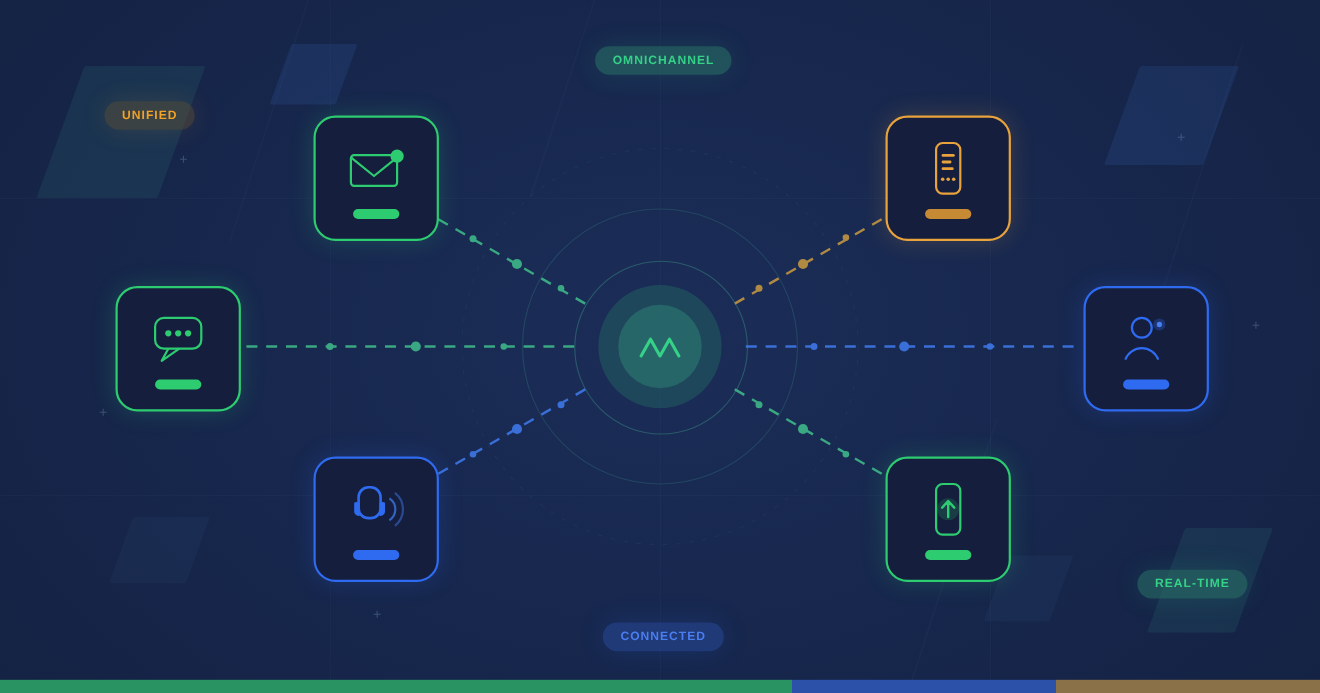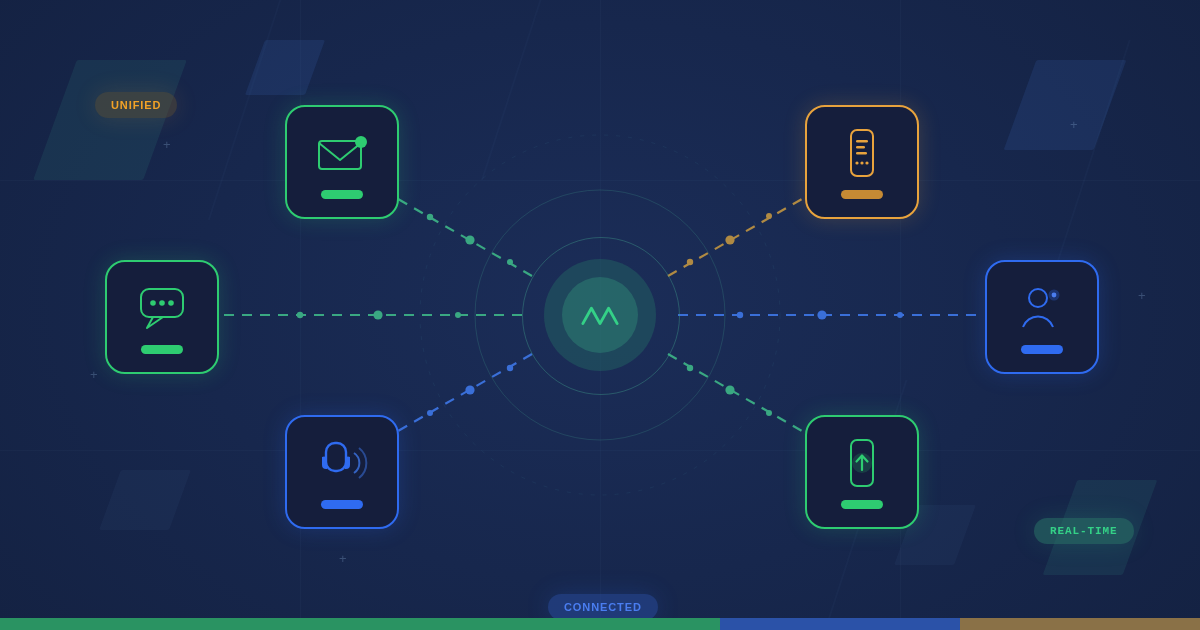--- a/index.html
+++ b/index.html
@@ -176,26 +176,25 @@
   }
   .badge.orange {
     background: rgba(110, 88, 48, 0.40);
     color: #f2a227;
     box-shadow: 0 0 24px rgba(232,163,61,0.14);
   }
   .badge.blue {
     background: rgba(38, 72, 150, 0.60);
     color: #4a7df0;
     box-shadow: 0 0 24px rgba(47,107,240,0.18);
-    margin-top: 28px;
   }
   #badge-omnichannel { left: 541px; top: 42px; }
   #badge-unified     { left: 95px;  top: 108px; }
   #badge-connected   { left: 548px; top: 566px; }
-  #badge-realtime    { left: 1034px; top: 518px; font-family: Liberation Mono, monospace; }
+  #badge-realtime    { left: 1034px; top: 518px; }
 
   
   .status-bar {
     position: absolute;
     left: 0; bottom: 0;
     width: 1200px;
     height: 12px;
     display: flex;
   }
   .status-seg { height: 100%; }
@@ -345,20 +344,21 @@
     <div class="icon-wrap">
       <svg width="40" height="52" viewBox="0 0 40 52">
         <rect x="9" y="3" width="22" height="46" rx="6" fill="none" stroke="#2ecc71" stroke-width="2"></rect>
         <circle cx="20" cy="26" r="10" fill="rgba(46,204,113,0.18)"></circle>
         <path d="M20 33 V19 M14.5 24.5 L20 18.5 L25.5 24.5" fill="none" stroke="#2ecc71" stroke-width="2.2" stroke-linecap="round" stroke-linejoin="round"></path>
       </svg>
     </div>
     <div class="label-bar"></div>
   </div>
 
+  <div class="badge green" id="badge-omnichannel" style="left: 541px; top: 42px;">OMNICHANNEL</div>
   <div class="badge orange" id="badge-unified" style="left: 95px; top: 92px;">UNIFIED</div>
   <div class="badge blue" id="badge-connected" style="left: 548px; top: 566px;">CONNECTED</div>
   <div class="badge green" id="badge-realtime" style="left: 1034px; top: 518px;">REAL-TIME</div>
 
   <div class="status-bar">
     <div class="status-seg" id="seg-green" style="width: 720px; background: rgb(42, 147, 98);"></div>
     <div class="status-seg" id="seg-blue" style="width: 240px; background: rgb(43, 82, 168);"></div>
     <div class="status-seg" id="seg-tan" style="width: 240px; background: rgb(138, 113, 71);"></div>
   </div>
 

